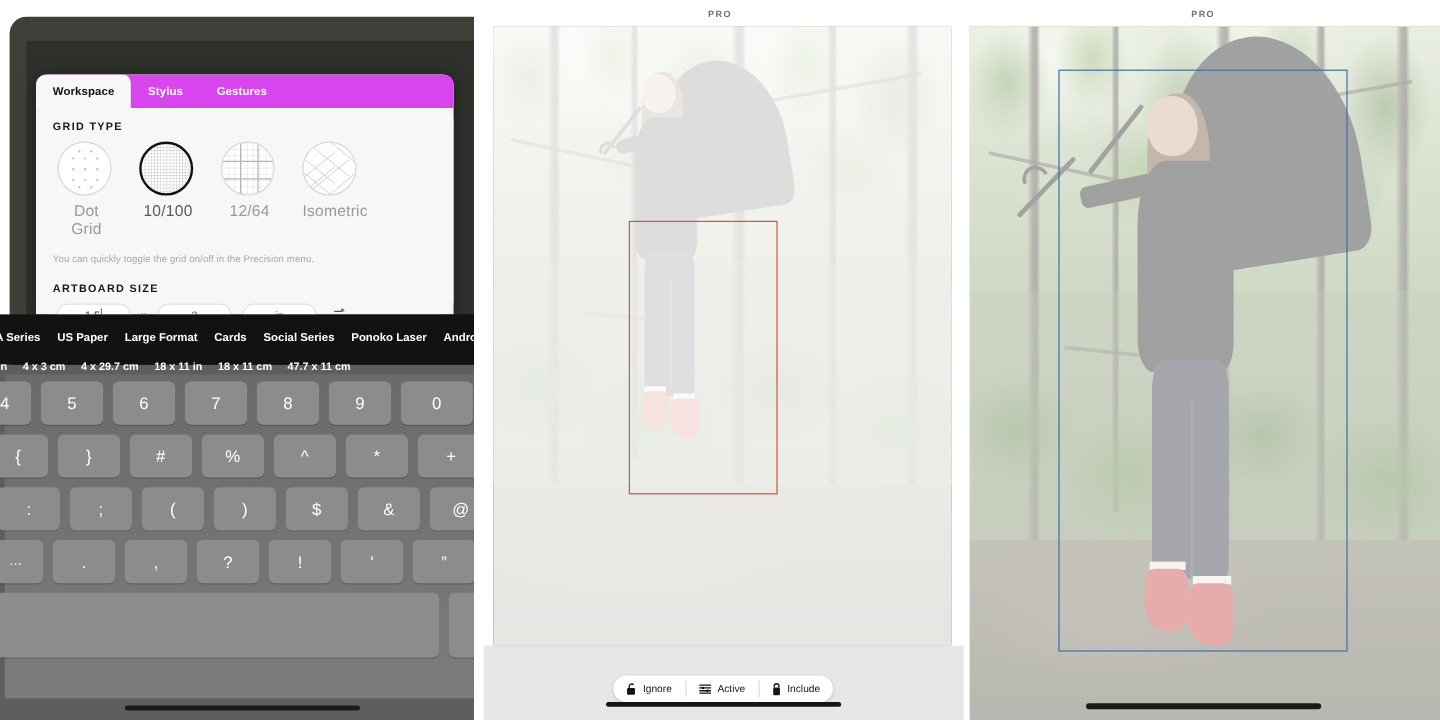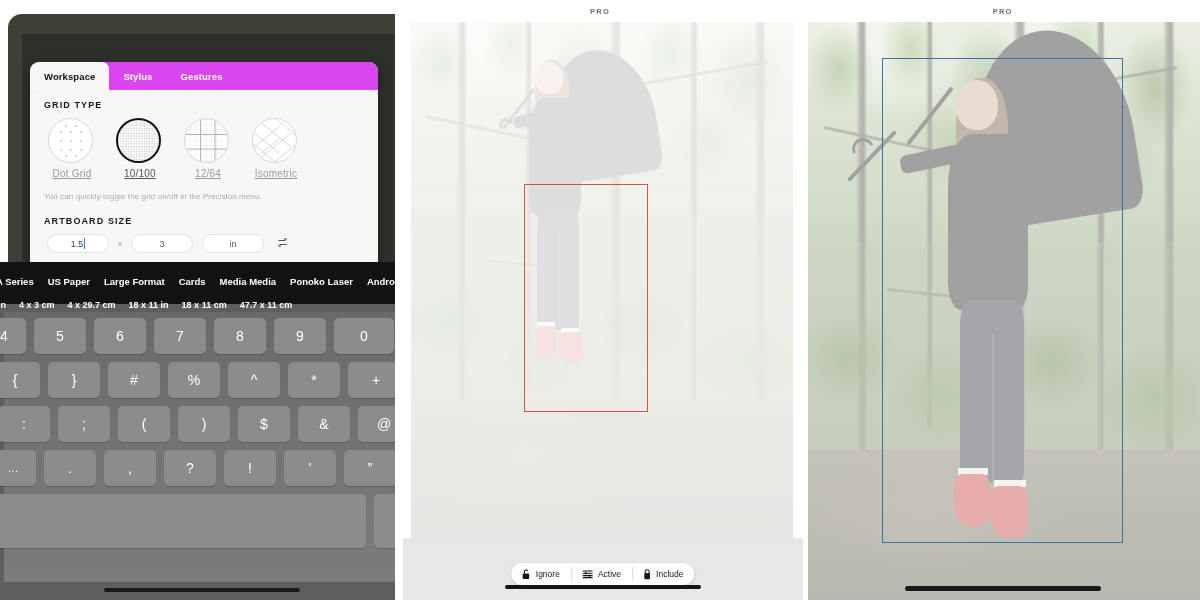--- a/index.html
+++ b/index.html
@@ -49,21 +49,21 @@
     letter-spacing: 1.1px; margin-bottom: 8px;
   }
   .grid-row { display: flex; gap: 20px; padding-left: 4px; }
   .grid-opt { width: 48px; text-align: center; }
   .gcircle {
     width: 45px; height: 45px; border-radius: 50%;
     border: 1px solid #d8d9d7; overflow: hidden; position: relative;
     background: #ffffff;
   }
   .gcircle.sel { border: 2px solid #111111; }
-  .glabel { font-size: 10px; color: #9a9b99; margin-top: 5px; letter-spacing: .2px; text-decoration: underline; }
+  .glabel { font-size: 13px; color: #9a9b99; margin-top: 5px; letter-spacing: .2px; }
   .gcircle.sel + .glabel { color: #58595a; }
   .hint {
     font-size: 8px; color: #a9aaa8; margin-top: 13px; letter-spacing: .1px;
   }
   .section-title.second { margin-top: 15px; }
   .fields { display: flex; align-items: center; gap: 9px; padding-left: 3px; }
   .fld {
     height: 19px; border: 1px solid #e2e3e1; border-radius: 10px;
     background: #ffffff; display: flex; align-items: center;
     justify-content: center; font-size: 9px; color: #5c5d5e;
@@ -392,21 +392,21 @@
     </div>
 
     <div class="drawing-scale">DRAWING SCALE</div>
 
     <div class="kbbar">
       <div class="kbbar-row r1" style="padding-left:0px;margin-top:9px;">
         <span style="margin-left:-4px">A Series</span>
         <span>US Paper</span>
         <span>Large Format</span>
         <span>Cards</span>
-        <span>Media Media</span>
+        <span>Social Series</span>
         <span>Ponoko Laser</span>
         <span>Android</span>
 
       </div>
       <div class="kbbar-row r2" style="margin-top:2px;">
         <span style="margin-left:-2px">in</span>
         <span>4 x 3 cm</span>
         <span>4 x 29.7 cm</span>
         <span>18 x 11 in</span>
         <span>18 x 11 cm</span>

